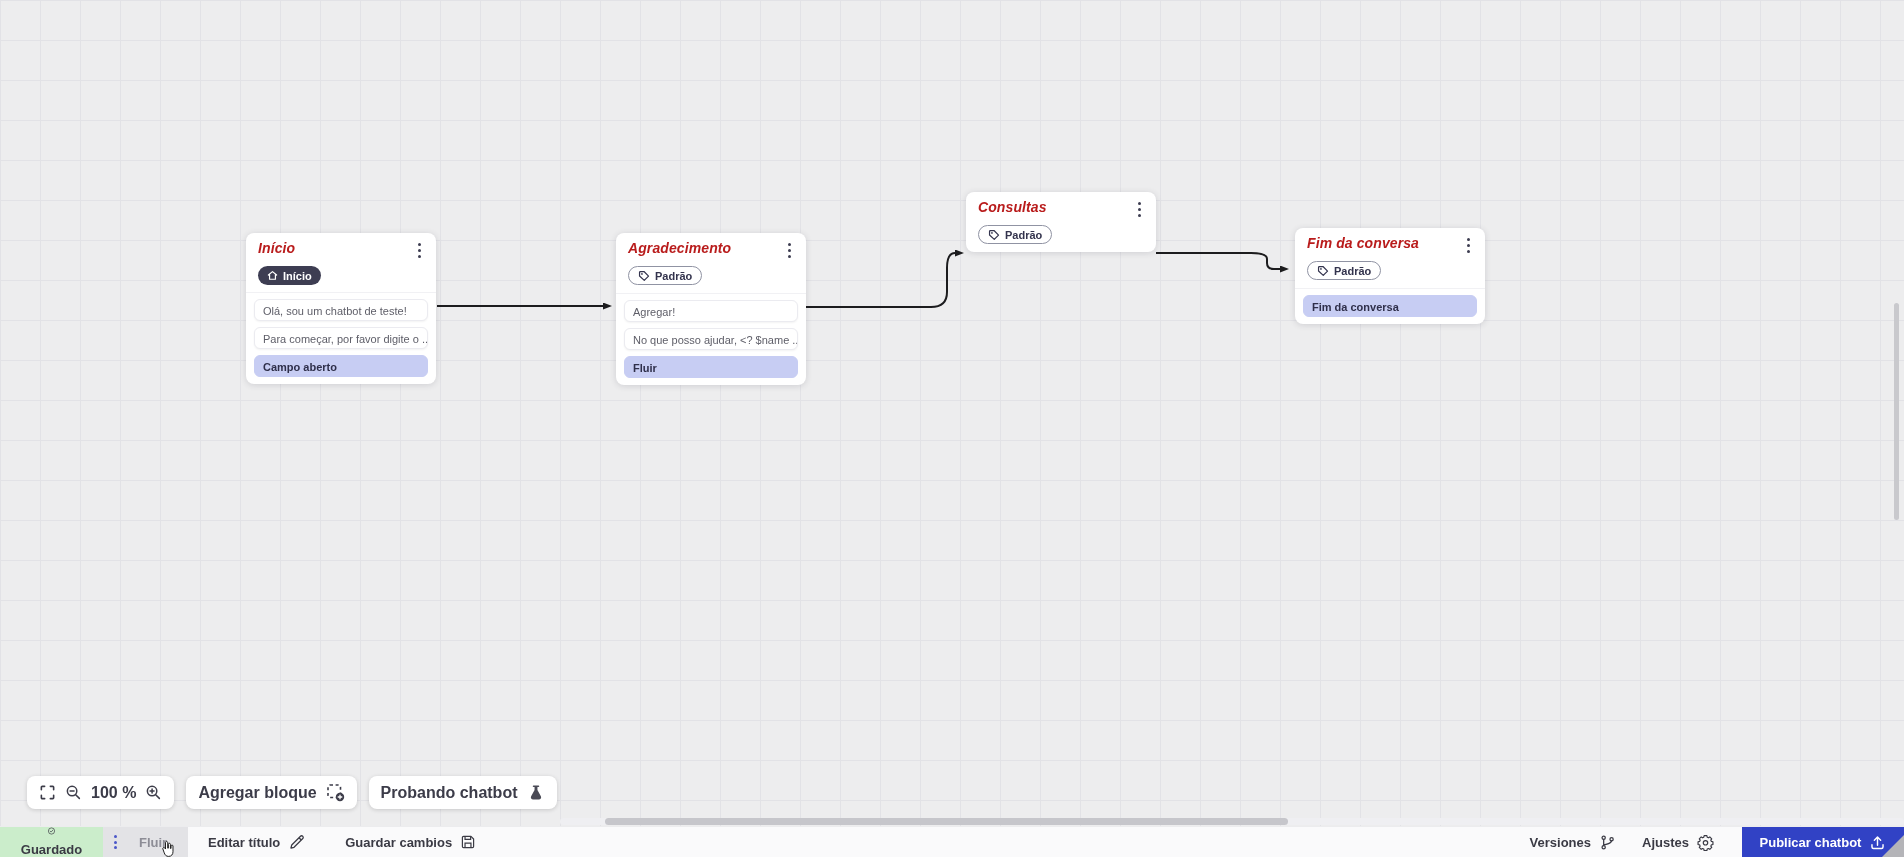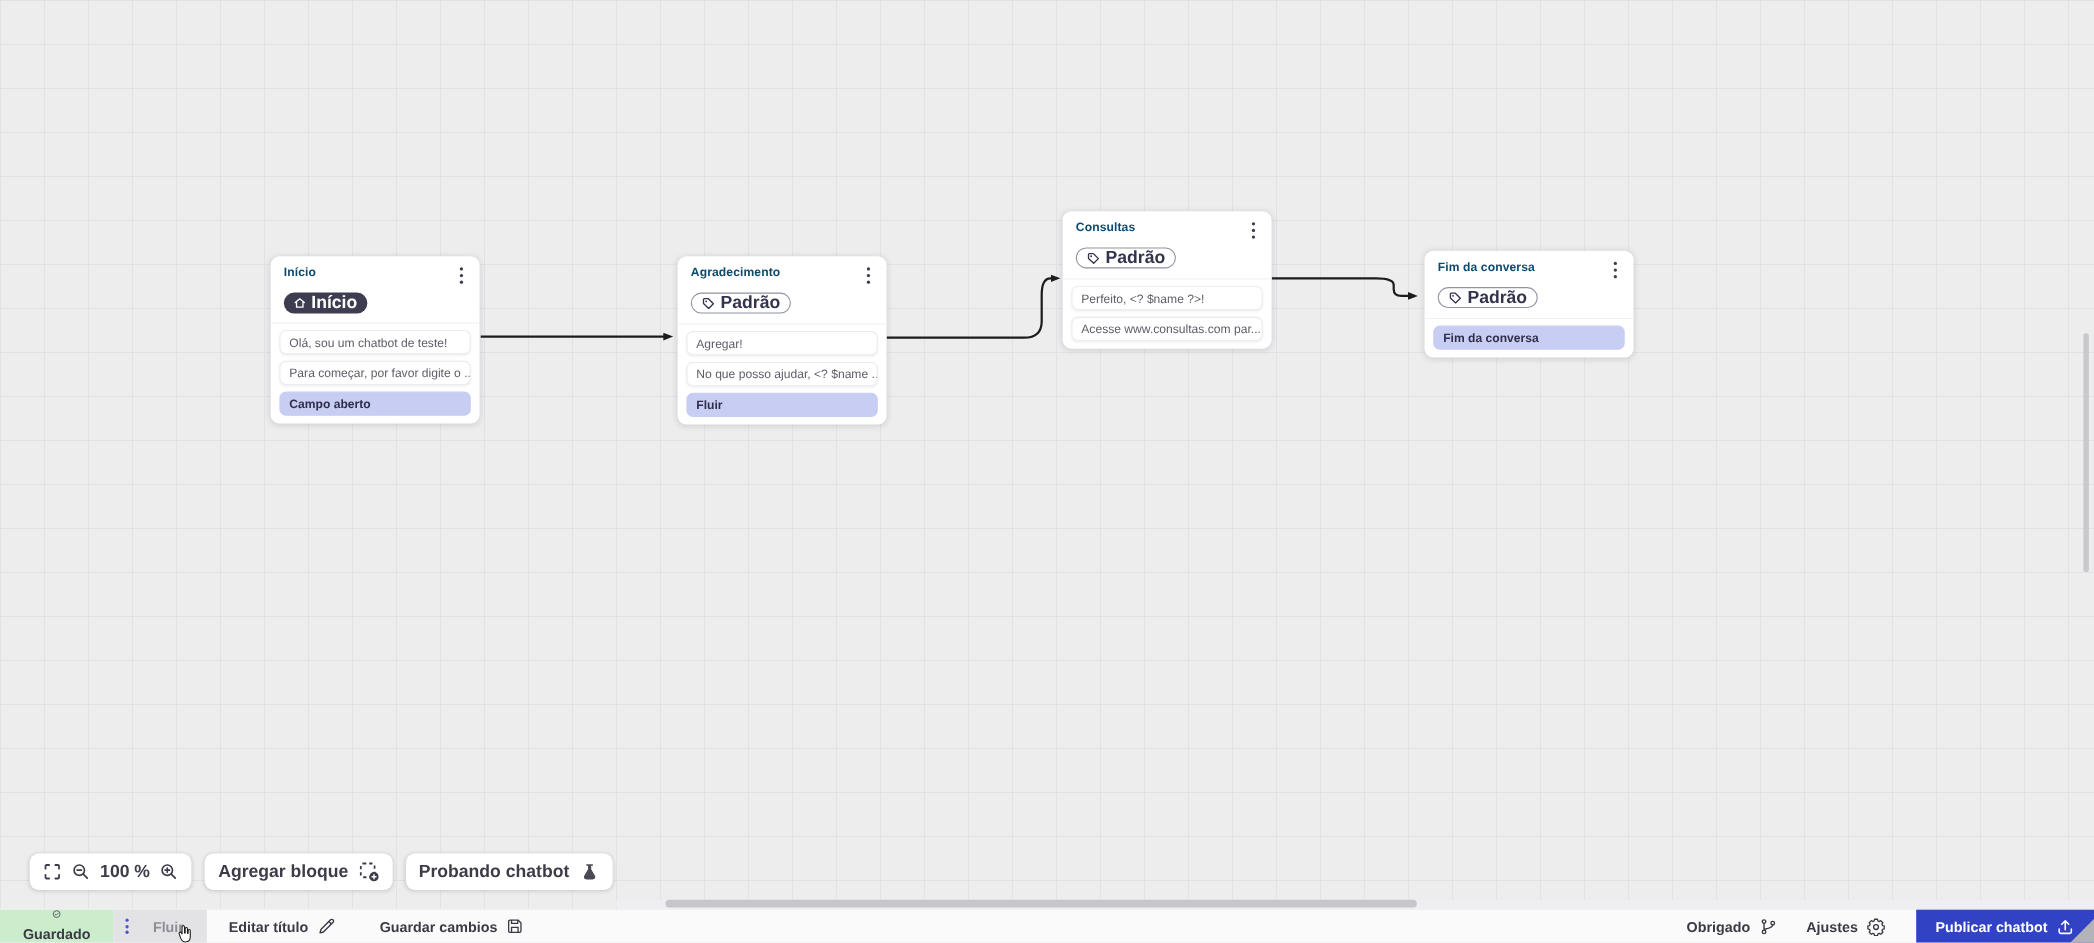--- a/index.html
+++ b/index.html
@@ -19,25 +19,25 @@
   .node {
     position: absolute;
     width: 190px;
     background: #ffffff;
     border-radius: 8px;
     box-shadow: 0 1px 6px rgba(50,50,70,.16);
     z-index: 3;
   }
   .node-header { padding: 8px 12px 7px; }
   .title-row { display: flex; justify-content: space-between; align-items: flex-start; }
-  .node-title { font-size: 11px; font-weight: 700; color: #0c4a6e; line-height: 15px; letter-spacing:.1px; }
+  .node-title { font-size: 14px; font-weight: 700; color: #b91c1c; line-height: 15px; letter-spacing:.1px;font-style:italic; }
   .kebab { display: flex; flex-direction: column; gap: 3px; padding: 2px 3px; cursor: pointer; }
   .kebab i { width: 3px; height: 3px; border-radius: 50%; background: #3c3c50; display:block; }
   .badge { display: inline-flex; align-items: center; gap: 5px; margin-top: 6px;
-           height: 19px; padding: 0 9px; border-radius: 10px; font-size: 16px; font-weight: 700; }
+           height: 19px; padding: 0 9px; border-radius: 10px; font-size: 11px; font-weight: 700; }
   .badge-dark { background: #3d3d52; color: #fff; }
   .badge-outline { background: #fff; border: 1.4px solid #9093a3; color: #33334d; }
   .node-body { border-top: 1px solid #f1f1f4; padding: 6px 8px 7px; display: flex; flex-direction: column; gap: 6px; }
   .msg {
     height: 22px; padding: 4px 8px; border-radius: 6px;
     background: #fff; border: 1px solid #ebebf0; box-shadow: 0 1px 2px rgba(0,0,0,.05);
     font-size: 11px; line-height: 14px; color: #5e5e68;
     white-space: nowrap; overflow: hidden;
   }
   .msg.highlight { background: #c7cdf3; border-color: #c7cdf3; color: #2f2f4a; font-weight: 700; box-shadow:none; }
@@ -169,24 +169,20 @@
         </span>
     </div>
     <span class="badge badge-outline">
       <svg width="12" height="12" viewBox="0 0 14 14">
         <path d="M1.8 7V2.8a1 1 0 0 1 1-1H7l5.3 5.3-5 5z" fill="none" stroke="#33334d" stroke-width="1.4" stroke-linejoin="round"></path>
         <circle cx="4.6" cy="4.6" r="1" fill="#33334d"></circle>
       </svg>
       <span>Padrão</span>
     </span>
   </div>
-  <div class="node-body">
-    <div class="msg">Perfeito, &lt;? $name ?&gt;!</div>
-    <div class="msg">Acesse www.consultas.com par...</div>
-  </div>
 </div>
 
 <div class="node" id="node-3">
   <div class="node-header">
     <div class="title-row">
       <span class="node-title">Fim da conversa</span>
       <span class="kebab">
           <i></i>
           <i></i>
           <i></i>
@@ -267,21 +263,21 @@
   </div>
   <div class="seg seg-save">
     <span>Guardar cambios</span>
     <svg width="16" height="16" viewBox="0 0 20 20">
       <path d="M3 4.5A1.5 1.5 0 0 1 4.5 3h9.2L17 6.3v9.2a1.5 1.5 0 0 1-1.5 1.5h-11A1.5 1.5 0 0 1 3 15.5z" fill="none" stroke="#3a3a44" stroke-width="1.5" stroke-linejoin="round"></path>
       <path d="M6.3 3v3.8h7V3 M6.3 17v-5.6h7.4V17" fill="none" stroke="#3a3a44" stroke-width="1.5"></path>
     </svg>
   </div>
   <div class="sb-spacer"></div>
   <div class="seg seg-versions">
-    <span>Obrigado</span>
+    <span>Versiones</span>
     <svg width="17" height="17" viewBox="0 0 20 20">
       <circle cx="5.5" cy="4.5" r="1.9" fill="none" stroke="#3a3a44" stroke-width="1.5"></circle>
       <circle cx="5.5" cy="15.5" r="1.9" fill="none" stroke="#3a3a44" stroke-width="1.5"></circle>
       <circle cx="14.8" cy="6.2" r="1.9" fill="none" stroke="#3a3a44" stroke-width="1.5"></circle>
       <path d="M5.5 6.4v7.2 M14.8 8.1c-.3 2.8-4.6 3.6-8.2 4.4" fill="none" stroke="#3a3a44" stroke-width="1.5" stroke-linecap="round"></path>
     </svg>
   </div>
   <div class="seg seg-settings">
     <span>Ajustes</span>
     <svg width="17" height="17" viewBox="0 0 20 20">

